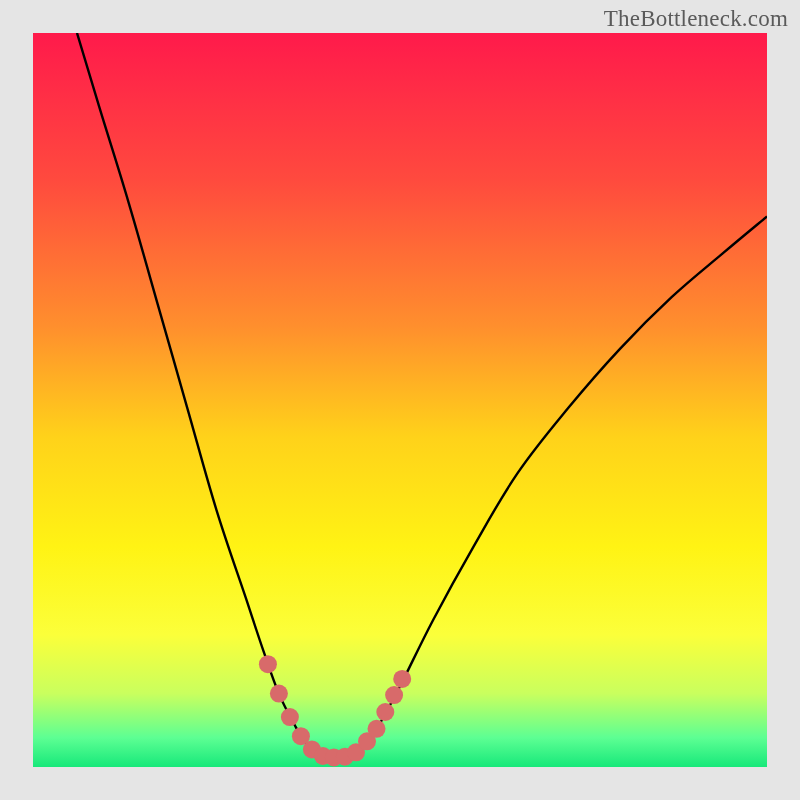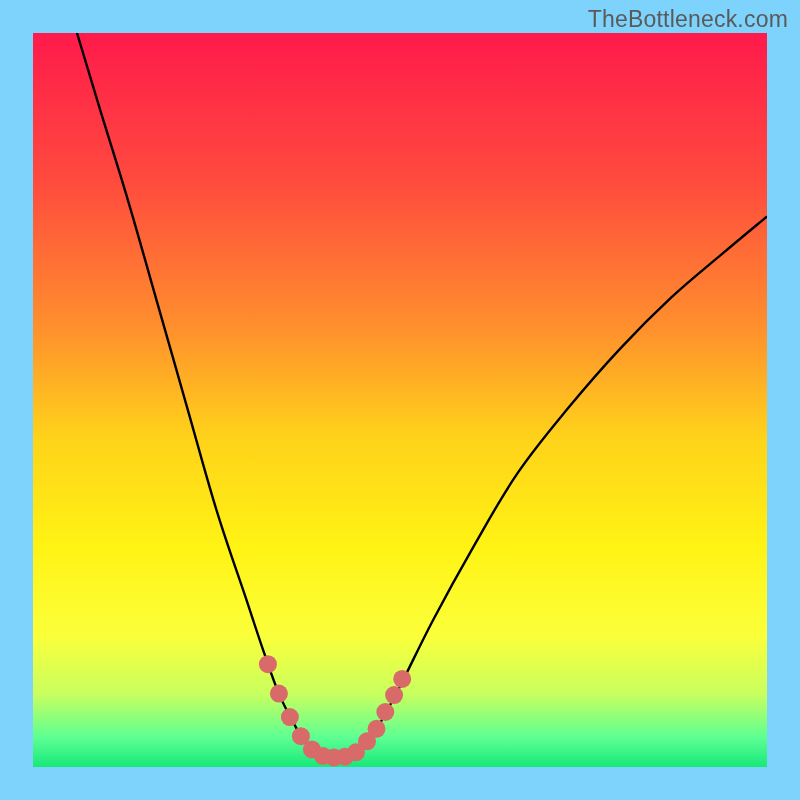--- a/index.html
+++ b/index.html
@@ -7,21 +7,22 @@
     padding: 0;
     width: 800px;
     height: 800px;
     overflow: hidden;
     background: #000;
     font-family: Arial, Helvetica, sans-serif;
   }
   .frame {
     position: absolute;
     inset: 0;
-    background: #7dd3fc;
+    background: #e5e5e5;
+    font-family: Liberation Serif, serif;
   }
   .plot {
     position: absolute;
     left: 33px;
     top: 33px;
     width: 734px;
     height: 734px;
     overflow: hidden;
   }
   .watermark {

